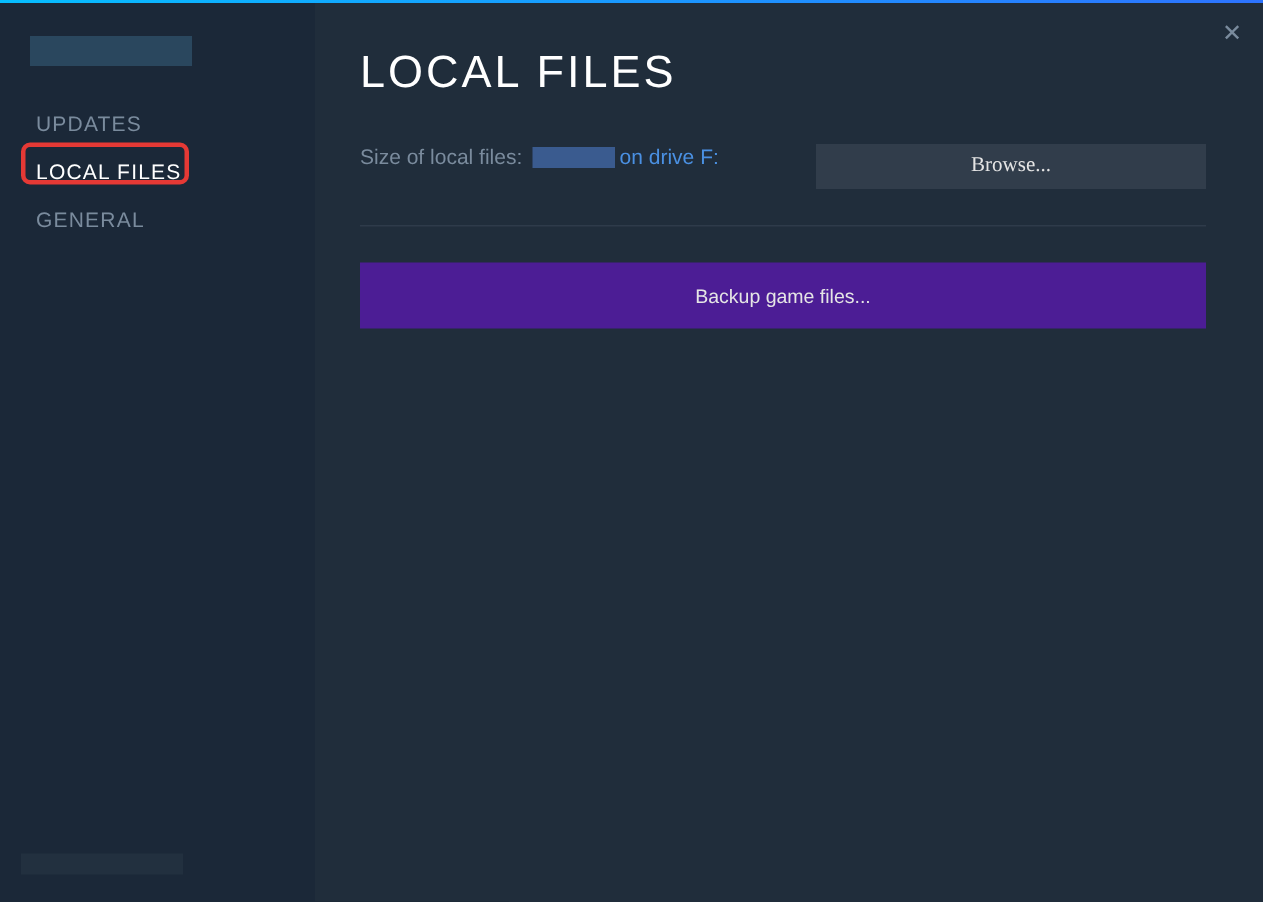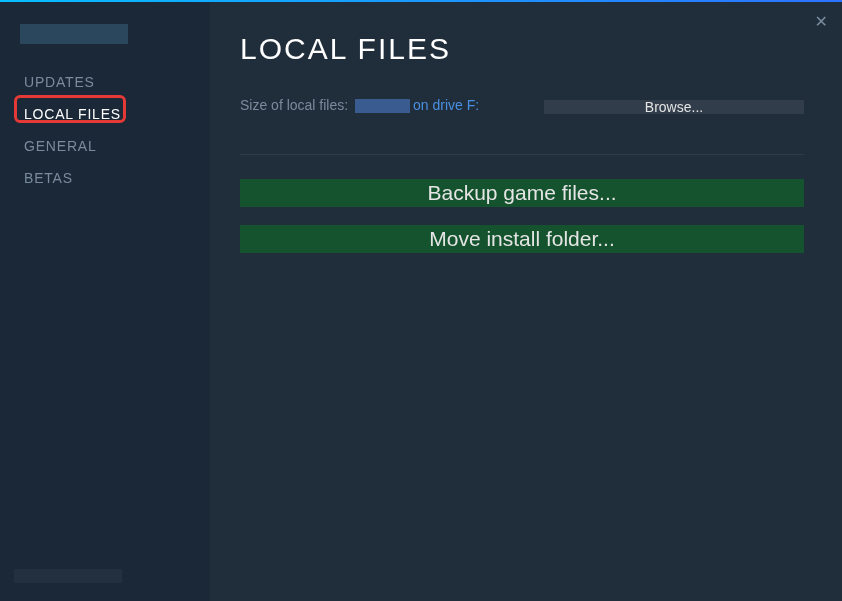--- a/index.html
+++ b/index.html
@@ -84,63 +84,64 @@
     }
     .page-title {
       color: #fff;
       font-size: 30px;
       font-weight: 300;
       letter-spacing: 2px;
       margin-bottom: 30px;
     }
     .size-row {
       display: flex;
-      align-items: flex-end;
+      align-items: flex-start;
       justify-content: space-between;
-      margin-bottom: 40px;
+      margin-bottom: 24px;
     }
     .size-text {
       color: #7a8b9d;
       font-size: 14px;
     }
     .size-link {
       color: #4a90e2;
       font-size: 14px;
     }
     .size-link-hidden {
       display: inline-block;
       width: 55px;
       height: 14px;
       background: #3a5b8f;
       vertical-align: middle;
       margin: 0 3px;
     }
     .browse-btn {
       width: 260px;
-      height: 14px;
+      height: 30px;
       background: #313d4b;
       color: #e5e5e5;
       font-size: 14px;
       border: none;
       cursor: pointer;
       display: flex;
       align-items: center;
       justify-content: center;
+      font-family: Liberation Serif, serif;
     }
     .divider {
       height: 1px;
       background: #2e3b4a;
       margin-bottom: 24px;
     }
     .action-btn {
       width: 100%;
-      height: 28px;
-      background: #14532d;
+      height: 44px;
+      background: #4c1d95;
       color: #e5e5e5;
-      font-size: 21px;
+      font-size: 13px;
       border: none;
       cursor: pointer;
       margin-bottom: 18px;
       display: flex;
       align-items: center;
       justify-content: center;
     }
     .action-btn-wrapper {
       position: relative;
       margin-bottom: 18px;
@@ -161,29 +162,27 @@
 <div class="topbar"></div>
 <div class="container">
   <div class="sidebar">
     <div class="sidebar-header-block"></div>
     <div class="sidebar-item">UPDATES</div>
     <div class="sidebar-item-wrapper">
       <div class="sidebar-item active">LOCAL FILES</div>
       <div class="highlight-box sidebar-highlight"></div>
     </div>
     <div class="sidebar-item">GENERAL</div>
-    <div class="sidebar-item">BETAS</div>
     <div class="sidebar-footer-block"></div>
   </div>
   <div class="main">
     <div class="close-icon">✕</div>
     <h1 class="page-title">LOCAL FILES</h1>
     <div class="size-row">
       <div>
         <span class="size-text">Size of local files: </span><span class="size-link-hidden"></span><span class="size-link">on drive F:</span>
       </div>
       <button class="browse-btn">Browse...</button>
     </div>
     <div class="divider"></div>
     <button class="action-btn">Backup game files...</button>
-    <button class="action-btn">Move install folder...</button>
   </div>
 </div>
 
 </body></html>

